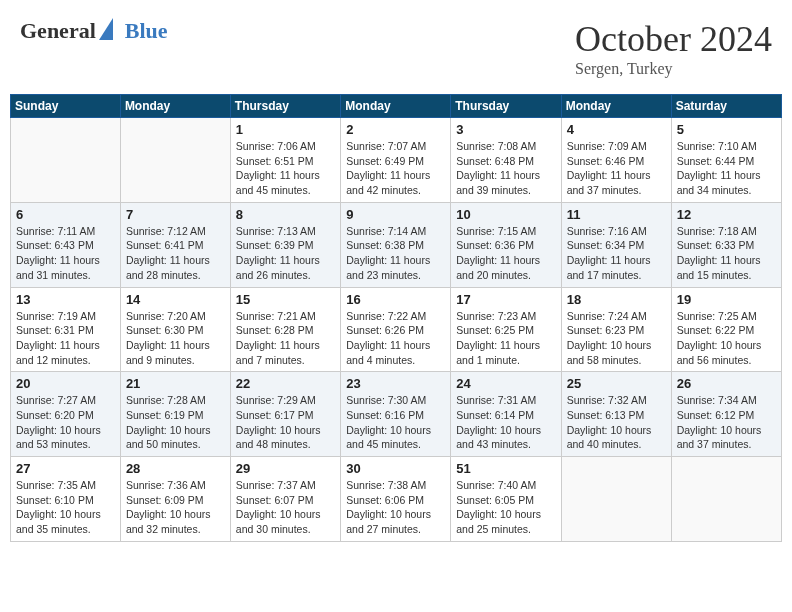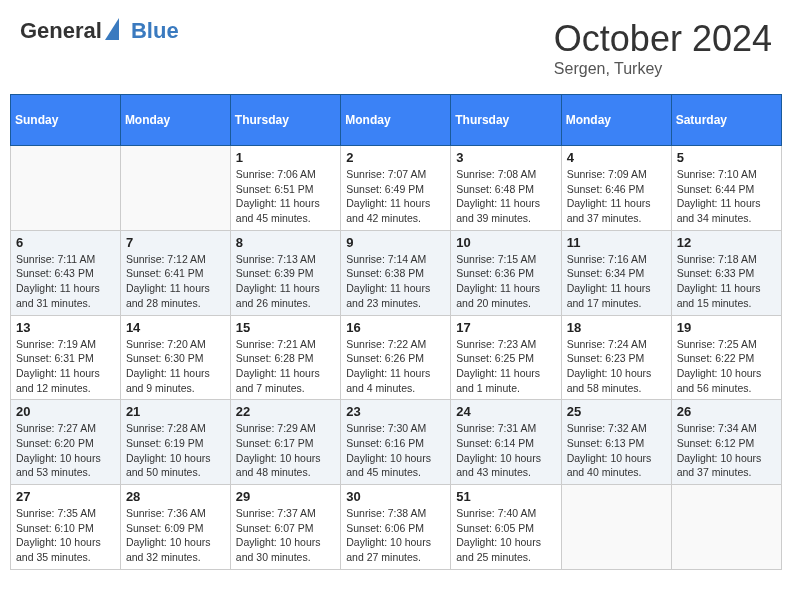--- a/index.html
+++ b/index.html
@@ -9,20 +9,21 @@
       width: 792px;
       min-height: 612px;
       padding: 10px;
     }
     .header {
       display: flex;
       justify-content: space-between;
       align-items: flex-start;
       margin-bottom: 8px;
       padding: 8px 10px;
+      font-family: Liberation Serif, serif;
     }
     .logo {
       display: flex;
       flex-direction: column;
       align-items: flex-start;
     }
     .logo-top {
       display: flex;
       align-items: center;
     }
@@ -55,23 +56,23 @@
     .location-title {
       font-size: 16px;
       color: #555;
     }
     .calendar {
       width: 100%;
       border-collapse: collapse;
       font-size: 11px;
     }
     .calendar th {
-      background-color: #3b82f6;
+      background-color: #0c4a6e;
       color: #fff;
-      padding: 18px 4px;
+      padding: 4px 4px;
       text-align: left;
       font-size: 12px;
       font-weight: bold;
       border: 1px solid #1a5a9a;
     }
     .calendar td {
       border: 1px solid #ccc;
       padding: 4px 5px;
       vertical-align: top;
       width: 113px;

